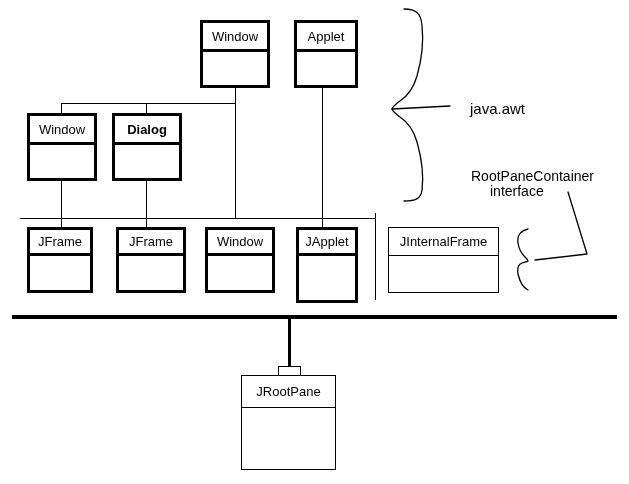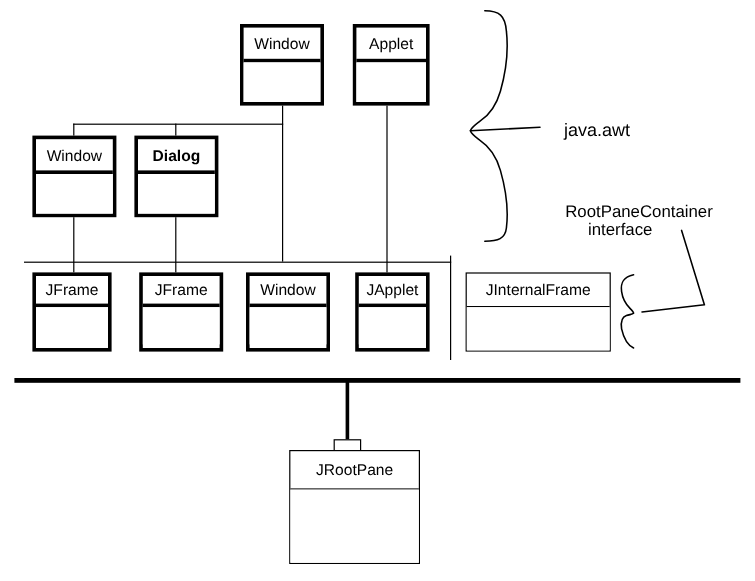--- a/index.html
+++ b/index.html
@@ -134,33 +134,33 @@
   <div class="uml-box" style="left:116px; top:227px; width:70px; height:66px;">
     <div class="uml-title" style="height:26px;">JFrame</div>
     <div class="uml-body" style="height:31px;"></div>
   </div>
 
   <div class="uml-box" style="left:205px; top:227px; width:70px; height:66px;">
     <div class="uml-title" style="height:26px;">Window</div>
     <div class="uml-body" style="height:31px;"></div>
   </div>
 
-  <div class="uml-box" style="left:296px; top:227px; width:62px; height:66px;">
+  <div class="uml-box" style="left:296px; top:227px; width:62px; height:76px;">
     <div class="uml-title" style="height:26px;">JApplet</div>
     <div class="uml-body" style="height:31px;"></div>
   </div>
 
-  <div class="uml-box thin" style="left:388px; top:227px; width:121px; height:66px;">
+  <div class="uml-box thin" style="left:388px; top:227px; width:111px; height:66px;">
     <div class="uml-title" style="height:28px;">JInternalFrame</div>
     <div class="uml-body" style="height:36px;"></div>
   </div>
 
   <div class="uml-box thin" style="left:278px; top:366px; width:23px; height:10px;"></div>
 
-  <div class="uml-box thin" style="left:241px; top:375px; width:109px; height:95px;">
+  <div class="uml-box thin" style="left:241px; top:375px; width:95px; height:95px;">
     <div class="uml-title" style="height:32px;">JRootPane</div>
     <div class="uml-body" style="height:61px;"></div>
   </div>
 
   <div class="vline" style="left:235px; top:88px; height:130px;"></div>
 
   <div class="hline" style="left:61px; top:103px; width:175px;"></div>
 
   <div class="vline" style="left:61px; top:103px; height:10px;"></div>
 

